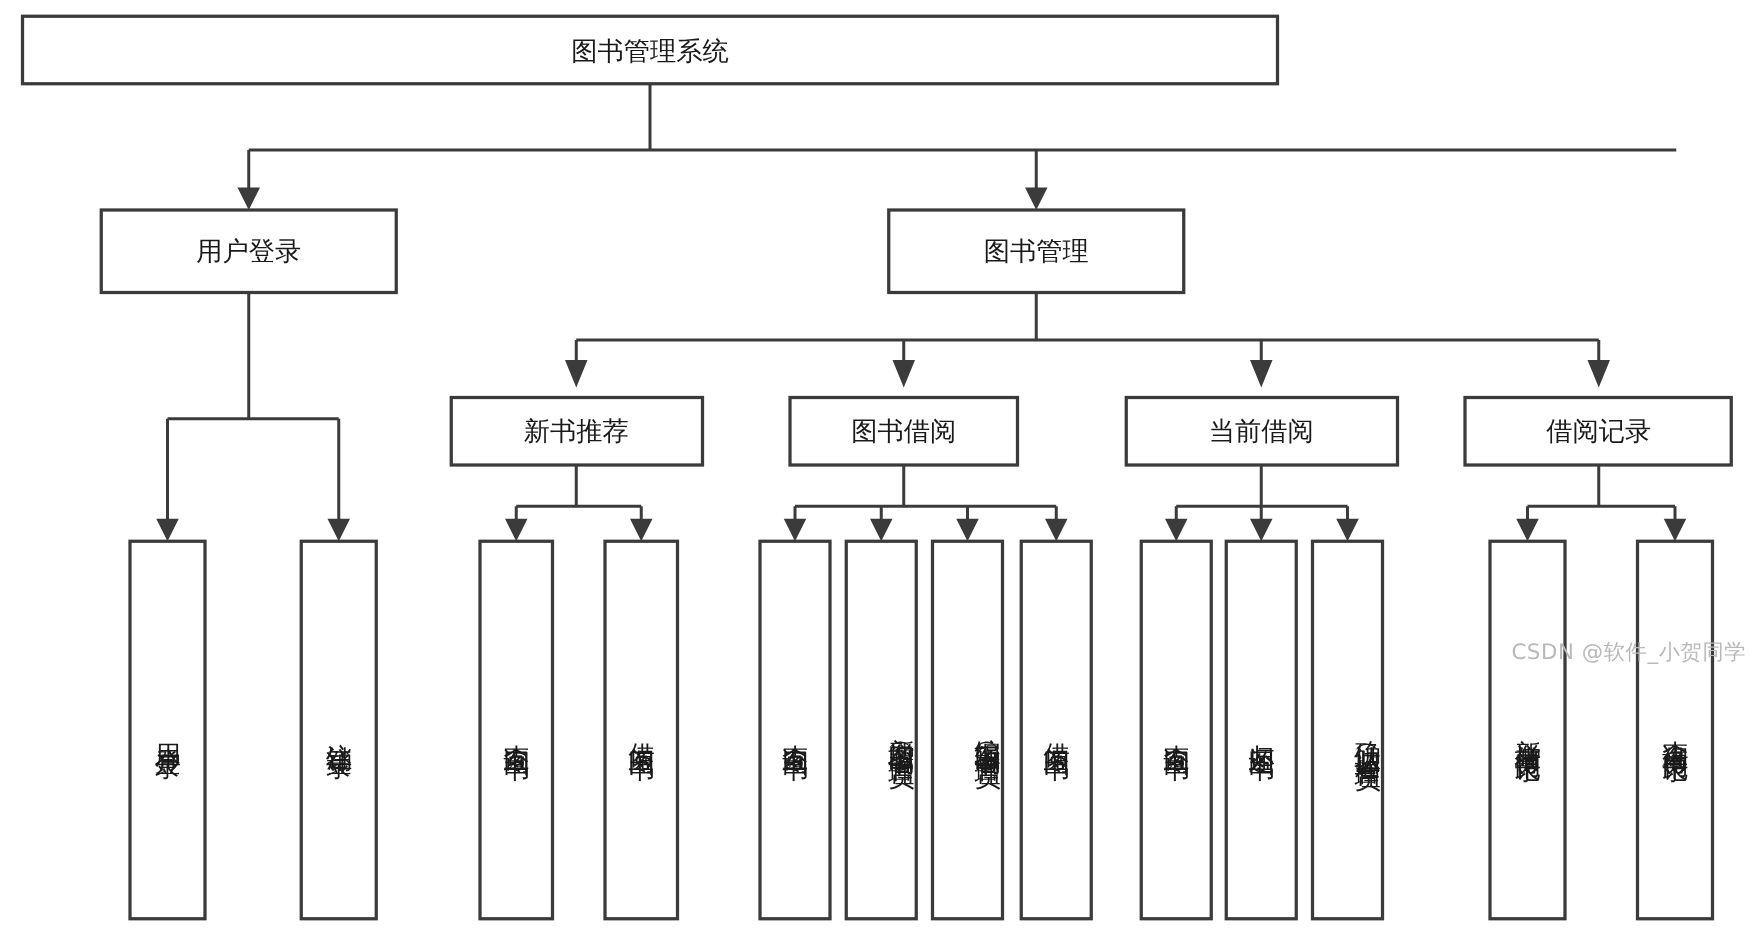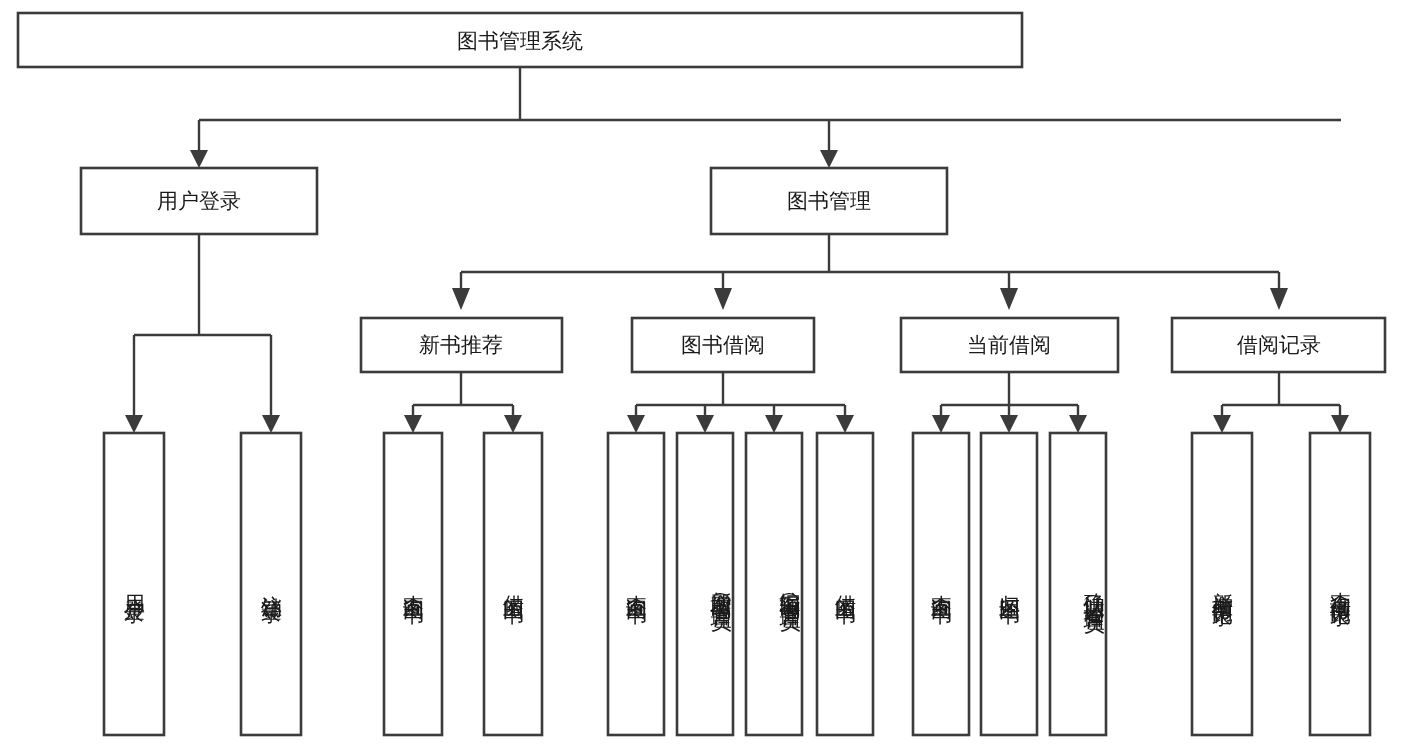--- a/index.html
+++ b/index.html
@@ -203,14 +203,15 @@
   <div class="vlabel" style="left:746px; top:436px; width:56px; height:302px; display:flex; align-items:flex-start; justify-content:center;">编辑图书（管理员）</div>
   <div class="vlabel" style="left:817px; top:433px; width:56px; height:302px; display:flex; align-items:center; justify-content:center;">借阅图书</div>
 
   <div class="vlabel" style="left:913px; top:433px; width:56px; height:302px; display:flex; align-items:center; justify-content:center;">查询图书</div>
   <div class="vlabel" style="left:981px; top:433px; width:56px; height:302px; display:flex; align-items:center; justify-content:center;">归还图书</div>
   <div class="vlabel" style="left:1050px; top:438px; width:56px; height:302px; display:flex; align-items:flex-start; justify-content:center;">确认归还（管理员）</div>
 
   <div class="vlabel" style="left:1192px; top:433px; width:60px; height:302px; display:flex; align-items:center; justify-content:center;">新增借阅记录</div>
   <div class="vlabel" style="left:1310px; top:433px; width:60px; height:302px; display:flex; align-items:center; justify-content:center;">查询借阅记录</div>
 
+  <div class="watermark">CSDN @软件_小贺同学</div>
 
 </div>
 
 </body></html>

